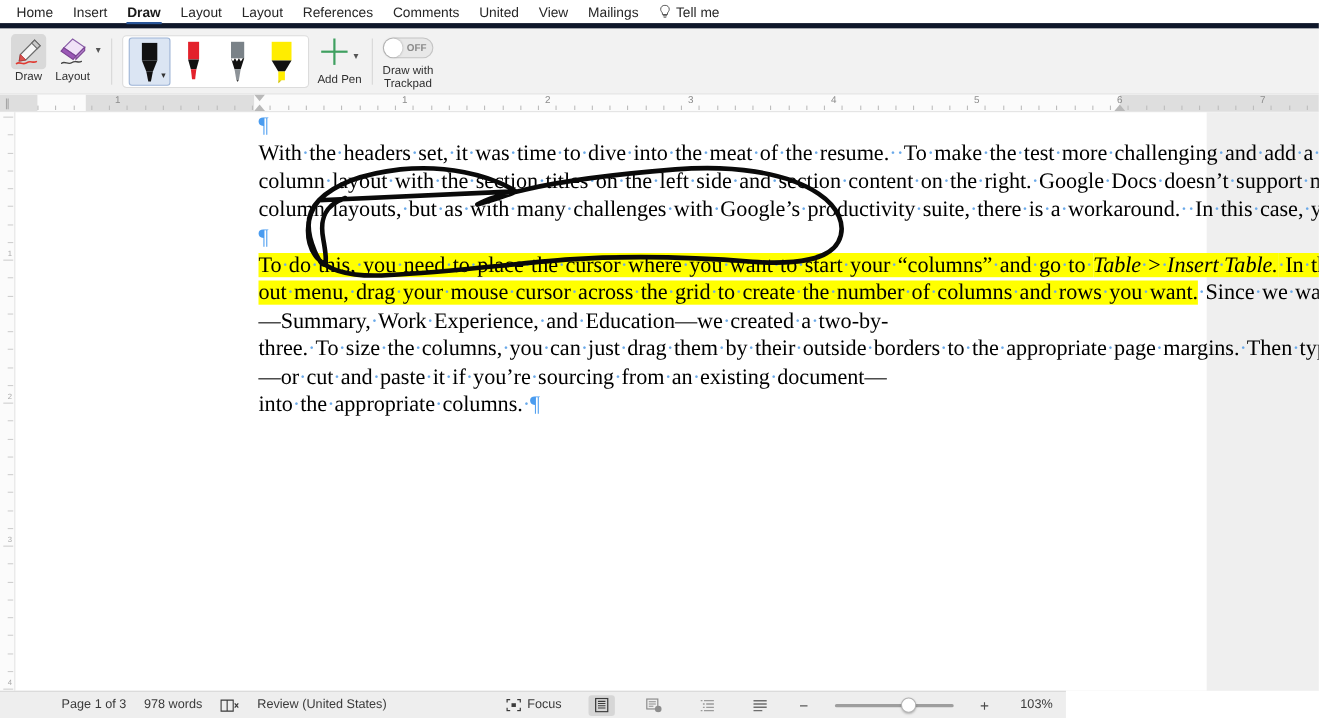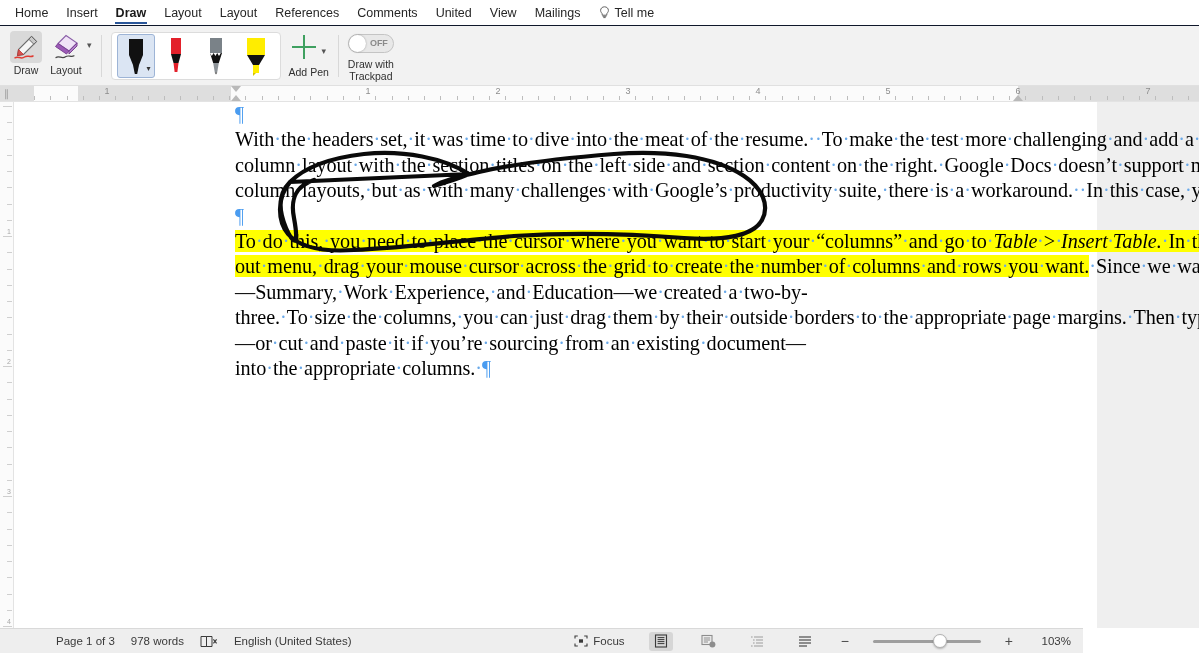--- a/index.html
+++ b/index.html
@@ -9,21 +9,21 @@
     font-family: "Liberation Sans", sans-serif;
     background: #ffffff;
   }
   #app { position: relative; width: 1199px; height: 653px; }
 
   
   .menubar {
     position: absolute; top: 0; left: 0; width: 1199px; height: 26px;
     background: #ffffff;
     display: flex; align-items: center;
-    border-bottom: 1px solid #0f172a;
+    border-bottom: 5px solid #0f172a;
   }
   .menu-items { display: flex; align-items: center; height: 26px; padding-left: 6px; }
   .menu-item {
     font-size: 12.5px; color: #262626; padding: 0 9px; height: 26px;
     display: flex; align-items: center; cursor: default; position: relative;
   }
   .menu-item.active { font-weight: bold; color: #1a1a1a; }
   .menu-item.active::after {
     content: ""; position: absolute; left: 8px; right: 8px; bottom: 2px;
     height: 2px; background: #2a5699;
@@ -154,21 +154,21 @@
   .pilcrow { color: #4a9cf0; }
   .dot { color: #6aa9e9; }
   .hl { background: #ffff00; }
   .ital { font-style: italic; }
   .blank-line { height: 25.4px; font-family:"Liberation Serif", serif; font-size:20.2px; line-height:25.4px;}
 
   .ink { position:absolute; left:0; top:0; width:1185px; height:526px; pointer-events:none; }
 
   
   .statusbar {
-    position:absolute; bottom:0; left:0; width:1083px; height:25px;
+    position:absolute; bottom:0; left:0; width:969px; height:25px;
     background:#eeeeee; border-top:1px solid #d9d9d9;
     display:flex; align-items:center; font-size:11.5px; color:#3a3a3a;
   }
   .sb-left { display:flex; align-items:center; gap: 16px; padding-left: 56px; }
   .sb-right { margin-left:auto; display:flex; align-items:center; gap: 24px; padding-right: 12px; }
   .sb-item { display:flex; align-items:center; gap:5px; }
   .view-btn {
     width: 24px; height: 19px; display:flex; align-items:center; justify-content:center;
     border-radius: 3px;
   }
@@ -470,21 +470,21 @@
   <div class="statusbar">
     <div class="sb-left">
       <span class="sb-item">Page 1 of 3</span>
       <span class="sb-item">978 words</span>
       <span class="sb-item sb-icon">
         <svg width="18" height="13" viewBox="0 0 18 13">
           <path d="M1 1.5 L6.5 1.5 L6.5 11.5 L1 11.5 Z M6.5 1.5 L12 1.5 L12 11.5 L6.5 11.5 Z" fill="none" stroke="#3a3a3a" stroke-width="1"></path>
           <path d="M13.4 4.4 L16.6 8.4 M16.6 4.4 L13.4 8.4" stroke="#3a3a3a" stroke-width="1.1"></path>
         </svg>
       </span>
-      <span class="sb-item">English (United States)</span>
+      <span class="sb-item">Review (United States)</span>
     </div>
 
     <div class="sb-right">
       <span class="sb-item">
         <span class="sb-icon">
           <svg width="14" height="12" viewBox="0 0 14 12">
             <path d="M1 3.6 L1 1 L3.8 1 M10.2 1 L13 1 L13 3.6 M13 8.4 L13 11 L10.2 11 M3.8 11 L1 11 L1 8.4" fill="none" stroke="#3a3a3a" stroke-width="1.1"></path>
             <rect x="5" y="4.3" width="4" height="3.4" fill="#3a3a3a"></rect>
           </svg>
         </span>

